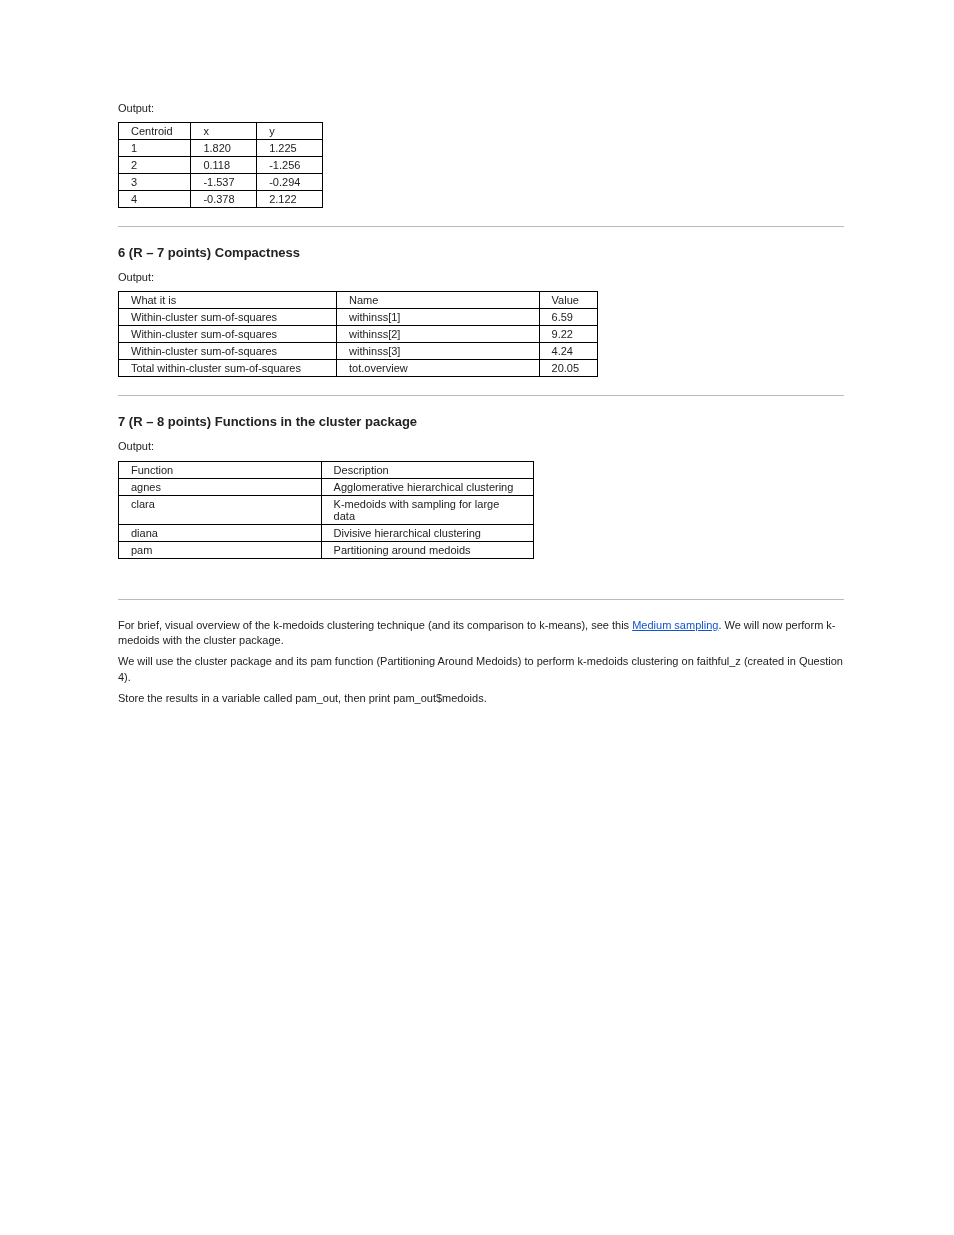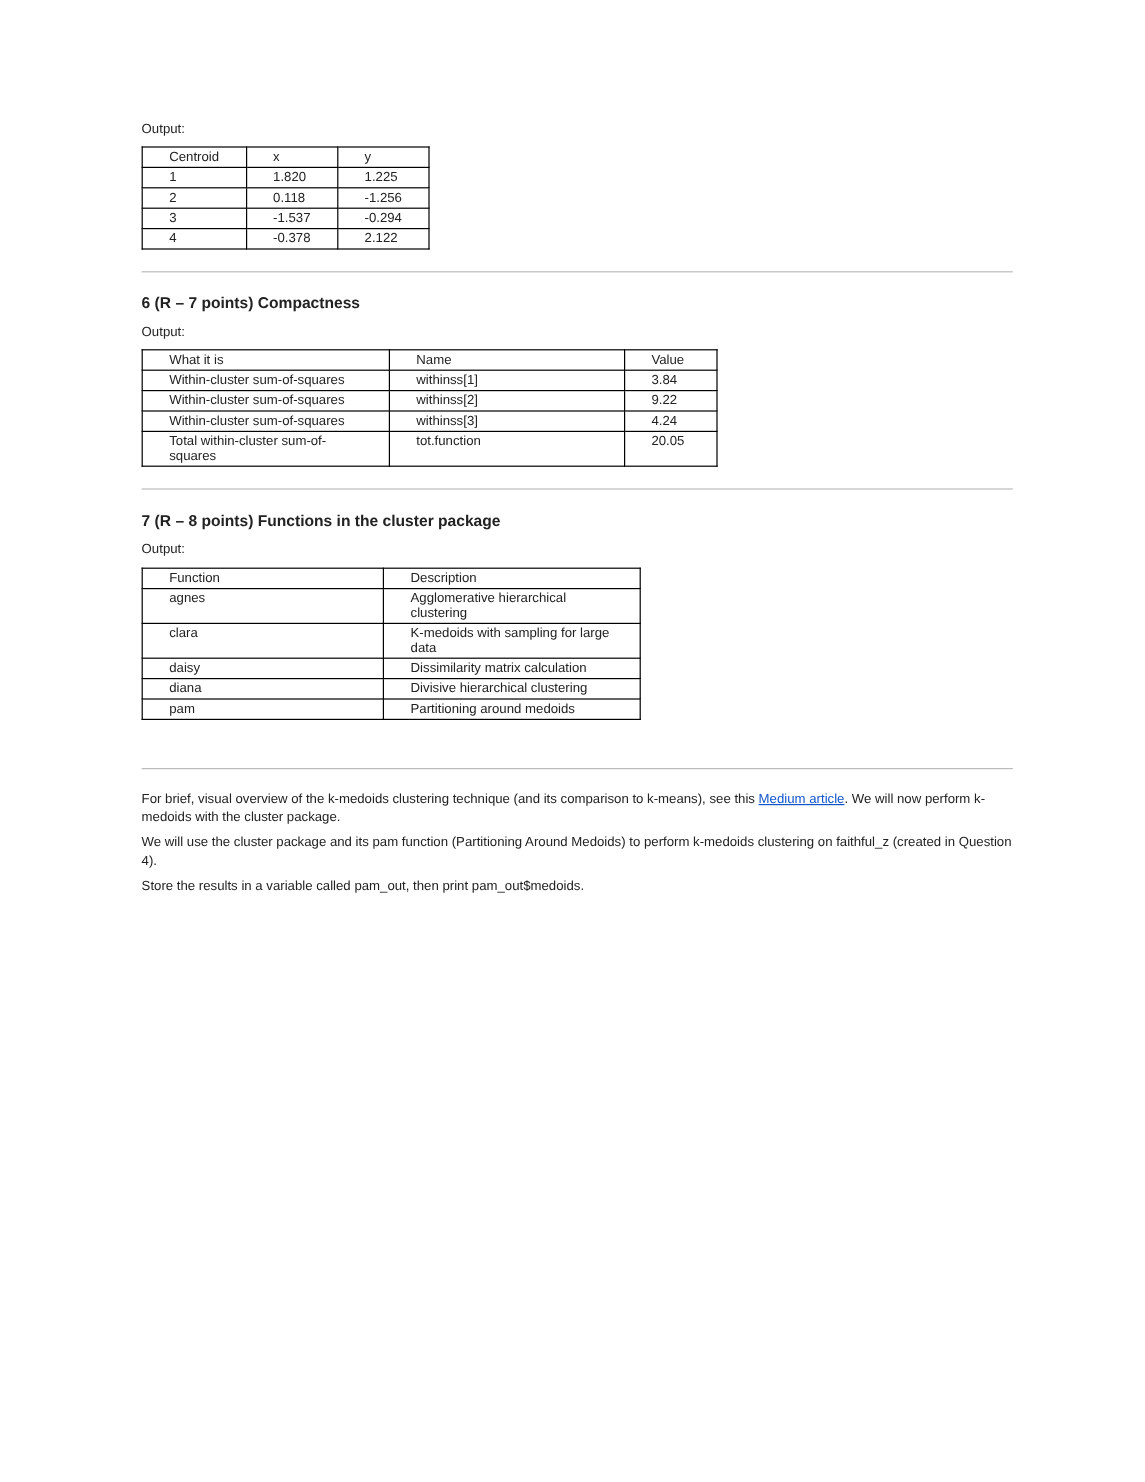--- a/index.html
+++ b/index.html
@@ -48,21 +48,21 @@
     font-size: 11px;
     margin: 0 0 6px 0;
     line-height: 1.4;
   }
   .link {
     color: #1155cc;
     text-decoration: underline;
     font-size: 11px;
     cursor: pointer;
   }
-  .tight td, .tight th { padding: 2px 22px; }
+  .tight td, .tight th { padding: 2px 12px; }
 
   
   .tbl-centroids { width: 205px; }
   .tbl-centroids th:nth-child(1), .tbl-centroids td:nth-child(1) { width: 65px; }
   .tbl-centroids th:nth-child(2), .tbl-centroids td:nth-child(2) { width: 70px; }
   .tbl-centroids th:nth-child(3), .tbl-centroids td:nth-child(3) { width: 70px; }
 
   .tbl-compact { width: 480px; }
   .tbl-compact th:nth-child(1), .tbl-compact td:nth-child(1) { width: 235px; }
   .tbl-compact th:nth-child(2), .tbl-compact td:nth-child(2) { width: 210px; }
@@ -122,35 +122,35 @@
         <tr>
           <th>What it is</th>
           <th>Name</th>
           <th>Value</th>
         </tr>
       </thead>
       <tbody>
         <tr>
           <td>Within-cluster sum-of-squares</td>
           <td>withinss[1]</td>
-          <td>3.84</td>
+          <td>6.59</td>
         </tr>
         <tr>
           <td>Within-cluster sum-of-squares</td>
           <td>withinss[2]</td>
           <td>9.22</td>
         </tr>
         <tr>
           <td>Within-cluster sum-of-squares</td>
           <td>withinss[3]</td>
           <td>4.24</td>
         </tr>
         <tr>
           <td>Total within-cluster sum-of-squares</td>
-          <td>tot.function</td>
+          <td>tot.overview</td>
           <td>20.05</td>
         </tr>
       </tbody>
     </table>
   </div>
 
   <hr class="rule">
 
   <div class="block">
     <p class="heading">7 (R – 8 points) Functions in the cluster package</p>
@@ -165,38 +165,34 @@
       <tbody>
         <tr>
           <td>agnes</td>
           <td>Agglomerative hierarchical clustering</td>
         </tr>
         <tr>
           <td>clara</td>
           <td>K-medoids with sampling for large data</td>
         </tr>
         <tr>
-          <td>daisy</td>
-          <td>Dissimilarity matrix calculation</td>
-        </tr>
-        <tr>
           <td>diana</td>
           <td>Divisive hierarchical clustering</td>
         </tr>
         <tr>
           <td>pam</td>
           <td>Partitioning around medoids</td>
         </tr>
       </tbody>
     </table>
   </div>
 
   <hr class="rule" style="margin-top:40px;">
 
   <div class="block">
     <p class="subtext">
-      <span>For brief, visual overview of the k-medoids clustering technique (and its comparison to k-means), see this </span><span class="link">Medium article</span><span>. We will now perform k-medoids with the cluster package.</span>
+      <span>For brief, visual overview of the k-medoids clustering technique (and its comparison to k-means), see this </span><span class="link">Medium sampling</span><span>. We will now perform k-medoids with the cluster package.</span>
     </p>
     <p class="subtext">We will use the cluster package and its pam function (Partitioning Around Medoids) to perform k-medoids clustering on faithful_z (created in Question 4).</p>
     <p class="subtext">Store the results in a variable called pam_out, then print pam_out$medoids.</p>
   </div>
 
 </div>
 
 </body></html>

